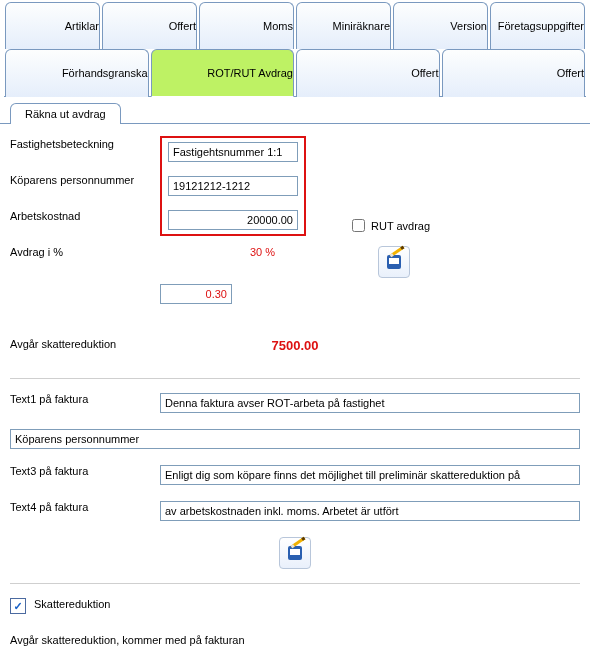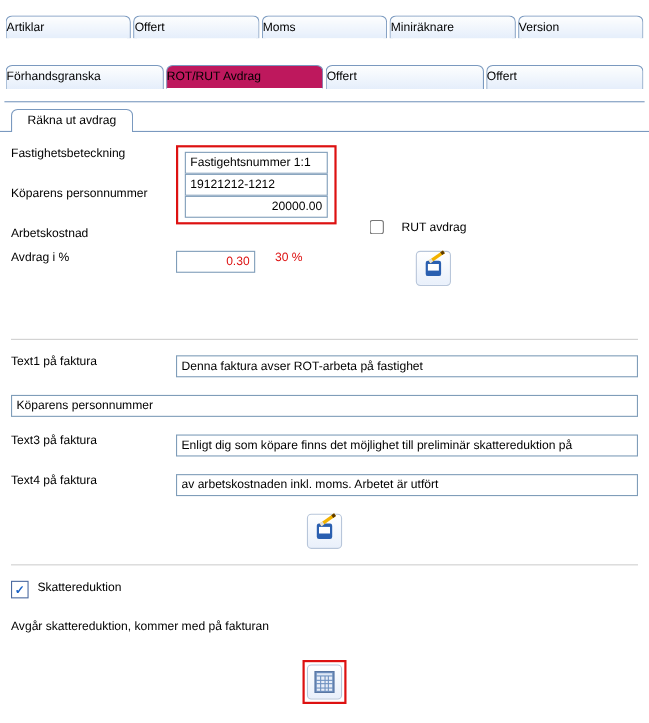--- a/index.html
+++ b/index.html
@@ -1,40 +1,40 @@
 <!DOCTYPE html>
 <html><head>
 <meta charset="utf-8">
 <style>
   html,body{margin:0;padding:0;font-family:Verdana,Arial,sans-serif;font-size:11px;color:#000;background:#fff}
   #app{width:590px;height:657px;background:#fff;position:relative;overflow:hidden}
 
   
   .tabstrip{padding:2px 4px 0 4px}
   .tabrow{display:flex}
-  .tab{flex:1;margin:12px 1px;border:1px solid #7a99bf;border-bottom:none;border-top-left-radius:6px;border-top-right-radius:6px;
-       background:linear-gradient(#fdfefe,#e5eefb);text-align:left;padding:4px 0;cursor:pointer;white-space:nowrap}
-  .tab.active{background:#be185d;font-weight:normal;border-bottom:1px solid #fff;position:relative;z-index:2}
+  .tab{flex:1;margin:0 1px;border:1px solid #7a99bf;border-bottom:none;border-top-left-radius:6px;border-top-right-radius:6px;
+       background:linear-gradient(#fdfefe,#e5eefb);text-align:right;padding:17px 0;cursor:pointer;white-space:nowrap}
+  .tab.active{background:#bef264;font-weight:normal;border-bottom:1px solid #fff;position:relative;z-index:2}
   .tabunderline{border-top:1px solid #7a99bf;margin-top:-1px}
 
   .subtabbar{display:flex;padding:6px 0 0 10px}
   .subtab{border:1px solid #7a99bf;border-bottom:none;border-top-left-radius:6px;border-top-right-radius:6px;
           background:#fff;padding:4px 14px;cursor:pointer}
   .subunderline{border-top:1px solid #7a99bf;margin-top:-1px}
 
   .pane{padding:12px 10px 10px 10px}
   .row{display:flex;align-items:flex-start;min-height:26px;margin-bottom:10px}
   .lab{width:150px}
   .txt{border:1px solid #7f9db9;background:#fff;padding:3px 4px;font-family:inherit;font-size:11px;box-sizing:border-box}
   .txt.num{text-align:right}
   .redbox{border:2px solid #d11;padding:4px 6px;display:inline-block}
-  .fieldstack .txt{width:130px;display:block;margin-bottom:0}
+  .fieldstack .txt{width:130px;display:block;margin-bottom:14px}
   .fieldstack .txt:last-child{margin-bottom:0}
   .redpct{color:#d11;margin-left:18px}
-  .chk{display:inline-flex;align-items:center;gap:16px;margin-left:30px}
+  .chk{display:inline-flex;align-items:center;gap:6px;margin-left:46px}
   .chk input{margin:0}
   hr.sep{border:none;border-top:1px solid #cfcfcf;margin:14px 0}
   .w72{width:72px}
   .iconbtn{width:30px;height:30px;border:1px solid #b8c6da;border-radius:4px;background:linear-gradient(#fff,#e9f0fb);display:inline-flex;align-items:center;justify-content:center;cursor:pointer;position:relative}
   .redframe{display:inline-block;border:2px solid #d11;padding:2px}
   .bigval{color:#d11;font-weight:bold;font-size:13px}
   .longtxt{flex:1}
   .txtfull{width:420px}
   .center{text-align:center;margin:8px 0}
   .checkboxchecked{width:14px;height:14px;border:1px solid #4b6aa0;display:inline-flex;align-items:center;justify-content:center;background:#fff}
@@ -54,20 +54,21 @@
 
 <div id="app">
 
   <div class="tabstrip">
     <div class="tabrow" id="tabrow1">
         <div class="tab">Artiklar</div>
         <div class="tab">Offert</div>
         <div class="tab">Moms</div>
         <div class="tab">Miniräknare</div>
         <div class="tab">Version</div>
+        <div class="tab">Företagsuppgifter</div>
       </div>
     <div class="tabrow" id="tabrow2">
         <div class="tab">Förhandsgranska</div>
         <div class="tab active">ROT/RUT Avdrag</div>
         <div class="tab">Offert</div>
         <div class="tab">Offert</div>
       </div>
     <div class="tabunderline"></div>
   </div>
 
@@ -94,33 +95,40 @@
       <div style="align-self:flex-end;margin-bottom:2px">
         <label class="chk">
           <input type="checkbox" style="">
           <span>RUT avdrag</span>
         </label>
       </div>
     </div>
 
     <div class="row">
       <div class="lab">Avdrag i %</div>
-      <input class="txt num w72" style="color: rgb(221, 17, 17);" value="0.30">
+      <input class="txt num w72" style="color: rgb(221, 17, 17); margin-top: 38px;" value="0.30">
       <span class="redpct">30 %</span>
       <span style="flex:1"></span>
       <span class="iconbtn" style="margin-right:170px">
         <span class="ico-save">
             <span class="disk"></span>
             <span class="pen"></span>
           </span>
       </span>
     </div>
 
     <div style="height:24px"></div>
 
+    <div class="row">
+      <div class="lab">Avgår skattereduktion</div>
+      <div style="flex:1;text-align:center">
+        <span class="bigval">7500.00</span>
+      </div>
+      <div style="width:150px"></div>
+    </div>
 
     <hr class="sep">
 
     <div class="row">
         <div class="lab">Text1 på faktura</div>
       <input class="txt txtfull longtxt" value="Denna faktura avser ROT-arbeta på fastighet" style="">
       </div>
     <div class="row">
       <input class="txt txtfull longtxt" value="Köparens personnummer" style="">
       </div>

